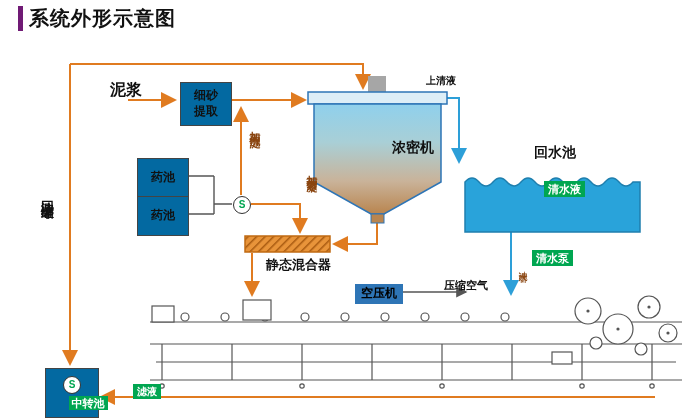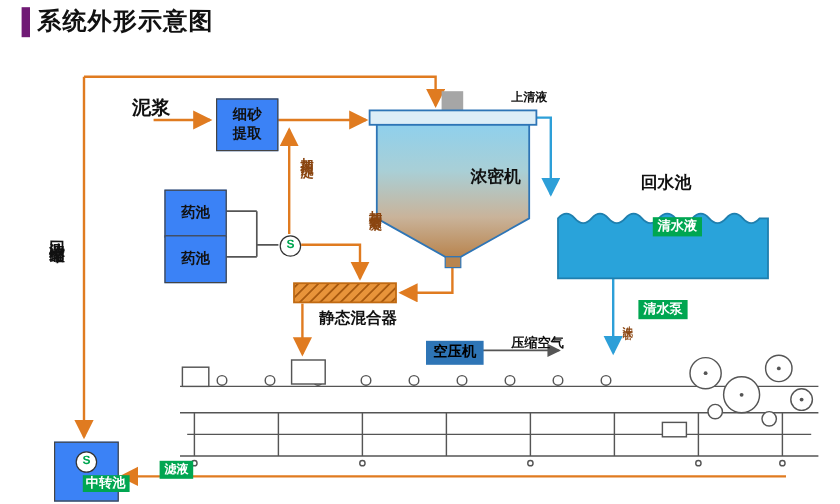--- a/index.html
+++ b/index.html
@@ -8,25 +8,25 @@
     --green:#00a651;
     --label_blue:#2e75b6;
   }
   html,body{margin:0;padding:0;background:#fff;}
   .canvas{
     position:relative;width:700px;height:420px;background:#fff;overflow:hidden;
     font-family:"Liberation Sans","DejaVu Sans",sans-serif;color:#111;
   }
   .title{
     position:absolute;left:18px;top:6px;font-size:20px;font-weight:bold;
-    border-left:7px solid #701a75;padding-left:6px;line-height:1.25;letter-spacing:1px;
+    border-left:5px solid #701a75;padding-left:6px;line-height:1.25;letter-spacing:1px;
   }
   svg{position:absolute;left:0;top:0;}
   .node{
-    position:absolute;border:1.5px solid #444;background:#3b82f6;
+    position:absolute;border:1.5px solid #444;background:#0369a1;
     display:flex;align-items:center;justify-content:center;text-align:center;
     font-size:12px;font-weight:bold;line-height:1.3;
   }
   .node-sand{left:180px;top:82px;width:50px;height:42px;}
   .node-sand span{display:block;width:28px;word-break:break-all;}
   .node-chem1{left:137px;top:158px;width:50px;height:38px;}
   .node-chem2{left:137px;top:196px;width:50px;height:38px;}
   .node-transfer{left:45px;top:368px;width:52px;height:44px;flex-direction:column;gap:2px;padding:2px 0;}
   .pump{
     width:16px;height:16px;border:1.6px solid #333;border-radius:50%;background:#fff;
@@ -45,21 +45,21 @@
   .tag-blue{
     position:absolute;left:355px;top:284px;background:var(--label_blue);color:#000000;
     font-size:12px;font-weight:bold;padding:2px 6px;line-height:1.3;white-space:nowrap;
   }
   .lbl{position:absolute;font-weight:bold;white-space:nowrap;}
   .lbl-mud{left:110px;top:80px;font-size:16px;}
   .lbl-supernatant{left:426px;top:74px;font-size:10px;}
   .lbl-thickener{left:352px;top:139px;font-size:14px;margin-left:40px;}
   .lbl-returnpool{left:534px;top:144px;font-size:14px;}
   .lbl-mixer{left:248px;top:256px;font-size:13px;padding-left:18px;}
-  .lbl-compair{left:426px;top:278px;font-size:11px;text-align:right;}
+  .lbl-compair{left:444px;top:278px;font-size:11px;text-align:right;}
   .vlbl{
     position:absolute;writing-mode:vertical-rl;text-orientation:upright;
     letter-spacing:2px;white-space:nowrap;
   }
   .vlbl-dosing1{left:247px;top:122px;font-size:11px;color:#8a4510;font-weight:bold;}
   .vlbl-dosing2{left:304px;top:166px;font-size:11px;color:#8a4510;font-weight:bold;}
   .vlbl-return{left:38px;top:190px;font-size:13px;font-weight:bold;color:#111;}
   .vlbl-flush{left:516px;top:264px;font-size:9px;color:#8a4510;letter-spacing:1px;}
   .flow-or{stroke:var(--orange);stroke-width:2;fill:none;}
   .flow-bl{stroke:var(--blue);stroke-width:2;fill:none;}

